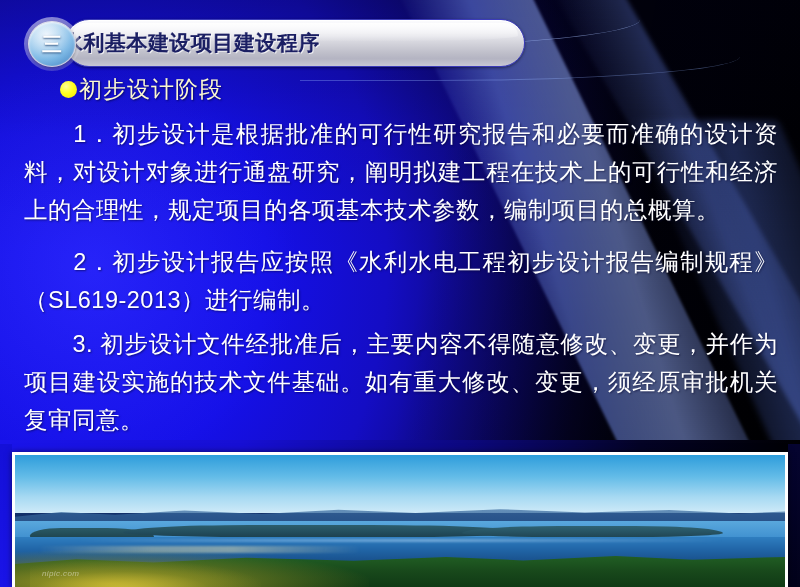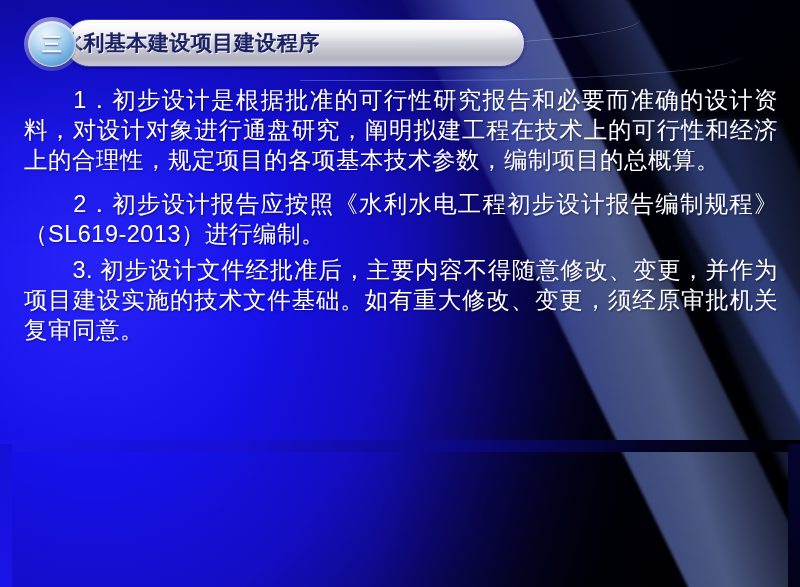--- a/index.html
+++ b/index.html
@@ -203,21 +203,21 @@
     font-size: 23px;
     color: #fbf8d0;
     letter-spacing: 1px;
     text-shadow: 1px 1px 2px rgba(0,0,40,0.6);
     white-space: nowrap;
   }
 
   .para {
     color: #ffffff;
     font-size: 23.5px;
-    line-height: 30px;
+    line-height: 38px;
     letter-spacing: 0.5px;
     text-shadow: 1px 1px 2px rgba(0,0,40,0.55);
     margin: 0;
     padding: 0 22px 0 24px;
     text-align: justify;
     text-justify: inter-ideograph;
     white-space: pre-wrap;
   }
   .para.p1 { margin-top: 11px; }
   .para.p2 { margin-top: 14px; }
@@ -356,25 +356,46 @@
     <div class="title-pill"></div>
     <div class="title-badge">
       <div class="title-badge-ring"></div>
       <span class="title-badge-char">三</span>
     </div>
     <div class="title-text">水利基本建设项目建设程序</div>
   </div>
 
   <div class="content">
 
+    <div class="heading-row">
+      <span class="bullet-dot"></span>
+      <span class="heading-text">初步设计阶段</span>
+    </div>
 
     <p class="para p1">　　1．初步设计是根据批准的可行性研究报告和必要而准确的设计资料，对设计对象进行通盘研究，阐明拟建工程在技术上的可行性和经济上的合理性，规定项目的各项基本技术参数，编制项目的总概算。</p>
     <p class="para p2">　　2．初步设计报告应按照《水利水电工程初步设计报告编制规程》（SL619-2013）进行编制。</p>
     <p class="para p3">　　3. 初步设计文件经批准后，主要内容不得随意修改、变更，并作为项目建设实施的技术文件基础。如有重大修改、变更，须经原审批机关复审同意。</p>
 
   </div>
 
   <div class="photo-top-strip"></div>
   <div class="photo-gap-l"></div>
   <div class="photo-gap-r"></div>
 
+  <div class="photo-frame">
+    <div class="photo">
+      <div class="ph-sky"></div>
+      <div class="ph-hills-far"></div>
+      <div class="ph-water-top"></div>
+      <div class="ph-island-c"></div>
+      <div class="ph-island-a"></div>
+      <div class="ph-island-b"></div>
+      <div class="ph-water-main"></div>
+      <div class="ph-shimmer"></div>
+      <div class="ph-land"></div>
+      <div class="ph-shore"></div>
+      <div class="ph-foreground"></div>
+      <div class="ph-foreground2"></div>
+      <div class="ph-watermark">nipic.com</div>
+    </div>
+  </div>
 
 </div>
 
 </body></html>

